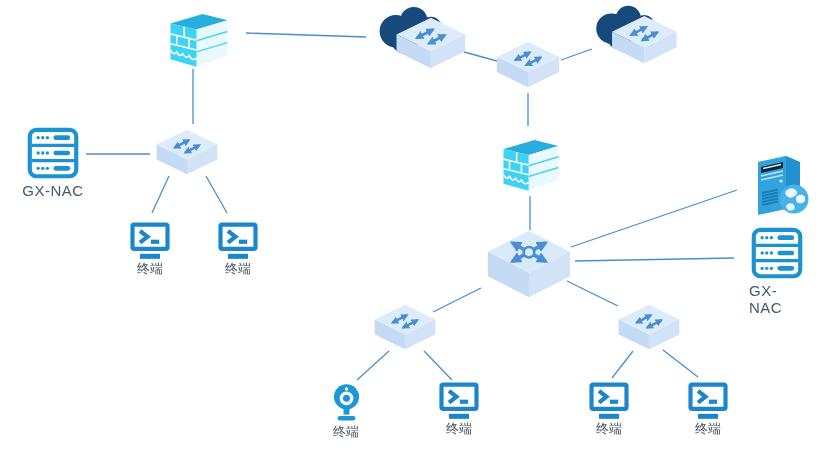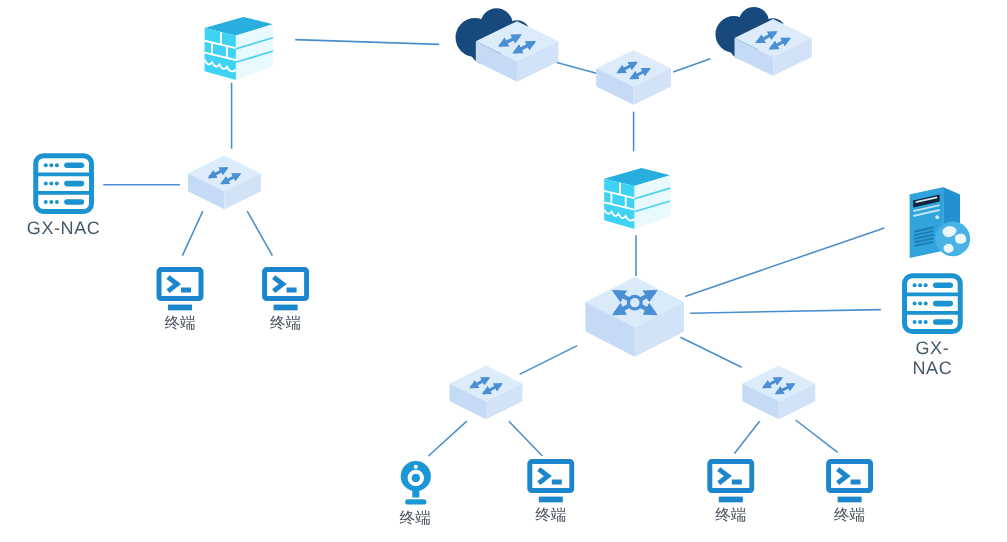--- a/index.html
+++ b/index.html
@@ -3,21 +3,21 @@
 <meta charset="utf-8">
 <style>
   html,body{margin:0;padding:0;background:#ffffff;}
   body{font-family:"Liberation Sans", sans-serif;}
   .canvas{position:relative;width:839px;height:452px;background:#fff;overflow:hidden;}
   .edges{position:absolute;left:0;top:0;z-index:0;}
   .watermark{position:absolute;left:652px;top:397px;z-index:1;font-size:25px;
              letter-spacing:2px;color:#c9cdd1;white-space:nowrap;}
   .node{position:absolute;z-index:2;display:flex;flex-direction:column;align-items:center;}
   .node svg{display:block;}
-  .lbl{margin-top:3px;font-size:13px;color:#47525e;text-align:center;line-height:1.1;}
+  .lbl{margin-top:3px;font-size:13px;color:#47525e;text-align:left;line-height:1.1;}
   .lbl-nac{margin-top:4px;font-size:15px;color:#44586c;letter-spacing:0.5px;}
   .defs{position:absolute;width:0;height:0;overflow:hidden;}
 </style>
 </head>
 <body>
 
 <svg class="defs" aria-hidden="true">
   <defs>
     <marker id="ah" viewBox="0 0 10 10" refX="7.5" refY="5" markerWidth="3.1" markerHeight="3.1" orient="auto-start-reverse">
       <path d="M0,0 L10,5 L0,10 z" fill="#4a8fd3"></path>

